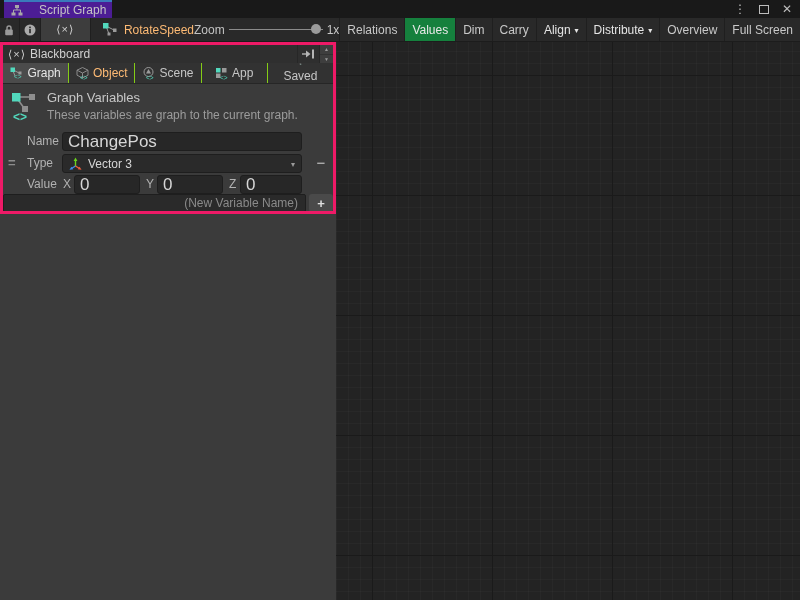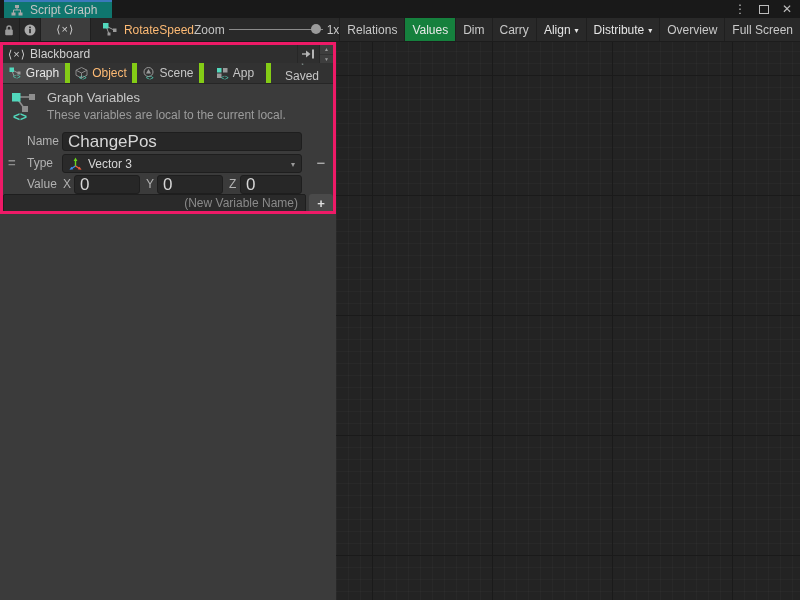--- a/index.html
+++ b/index.html
@@ -8,22 +8,22 @@
     font-family:"Liberation Sans", sans-serif;
     font-size:12px; color:#c2c2c2; background:#191919;
     -webkit-font-smoothing:antialiased;
   }
   .app { position:relative; width:800px; height:600px; background:#191919; }
 
   
   .titlebar { position:absolute; left:0; top:0; width:800px; height:18px; background:#191919; }
   .doc-tab {
     position:absolute; left:4px; top:0; width:108px; height:18px;
-    background:#0f766e; border-top:2px solid #3a79bb;
-    display:flex; align-items:center; gap:7px; padding-left:7px; color:#c5c5c5;
+    background:#4c1d95; border-top:2px solid #3a79bb;
+    display:flex; align-items:center; gap:16px; padding-left:7px; color:#c5c5c5;
   }
   .win-controls { position:absolute; right:8px; top:0; height:18px; display:flex; align-items:center; gap:13px; color:#bdbdbd; }
   .win-controls .kebab { font-size:12px; line-height:1; }
   .win-controls .maxbox { width:10px; height:9px; border:1.5px solid #bdbdbd; }
   .win-controls .closex { font-size:12px; line-height:1; }
 
   
   .toolbar {
     position:absolute; left:0; top:18px; width:800px; height:24px;
     background:#292929; border-bottom:1px solid #1c1c1c;
@@ -70,21 +70,21 @@
   .bb-title { margin-left:4px; }
   .bb-dock { margin-left:auto; display:flex; align-items:center; padding:0 4px; border-left:1px solid #272727; height:100%; }
   .bb-spinner { display:flex; flex-direction:column; width:14px; height:100%; border-left:1px solid #272727; }
   .bb-spinner span { flex:1; display:flex; align-items:center; justify-content:center; font-size:5px; color:#9a9a9a; background:#3e3e3e; }
   .bb-spinner span:first-child { border-bottom:1px solid #323232; }
 
   .bb-tabs {
     position:absolute; left:3px; top:21px; width:330px; height:21px;
     display:flex; background:#323232; border-bottom:1px solid #262626;
   }
-  .bb-tab { flex:1; display:flex; align-items:center; justify-content:center; gap:4px; border-right:5px solid #84cc16; color:#c6c6c6; }
+  .bb-tab { flex:1; display:flex; align-items:center; justify-content:center; gap:4px; border-right:1px solid #84cc16; color:#c6c6c6; }
   .bb-tab:last-child { border-right:none;flex-direction:column; }
   .bb-tab.active { background:#4b4b4b; color:#e6e6e6; }
   .bb-tab.dim { color:#fdba74; }
 
   .bb-section { position:absolute; left:3px; top:42px; width:330px; height:46px; }
   .bbs-icon { position:absolute; left:8px; top:7px; }
   .bbs-title { position:absolute; left:44px; top:6px; font-size:13px; color:#c6c6c6; }
   .bbs-sub { position:absolute; left:44px; top:24px; font-size:12px; color:#9c9c9c; }
 
   .frow { position:absolute; left:3px; width:330px; height:20px; }
@@ -286,21 +286,21 @@
       <span class="bbs-icon">
         <svg width="27" height="31" viewBox="0 0 27 31">
           <path d="M5 6 H19 M5 6 L13 17" stroke="#8e8e8e" stroke-width="1.6"></path>
           <rect x="1" y="2" width="8.5" height="8.5" fill="#52d9bd"></rect>
           <rect x="18" y="3" width="6" height="6" fill="#8e8e8e"></rect>
           <rect x="11" y="15" width="6" height="6" fill="#8e8e8e"></rect>
           <text x="2" y="30" font-size="12" font-weight="bold" fill="#52d9bd">&lt;&gt;</text>
         </svg>
       </span>
       <span class="bbs-title">Graph Variables</span>
-      <span class="bbs-sub">These variables are local to the current local.</span>
+      <span class="bbs-sub">These variables are graph to the current graph.</span>
     </div>
 
     <div class="frow" style="top:89px;">
       <span class="flabel" style="left:24px;">Name</span>
       <input class="field" style="left: 59px; top: 1px; width: 240px;" value="ChangePos">
     </div>
 
     <div class="frow" style="top:111px;">
       <span class="drag-handle">=</span>
       <span class="flabel" style="left:24px;">Type</span>

